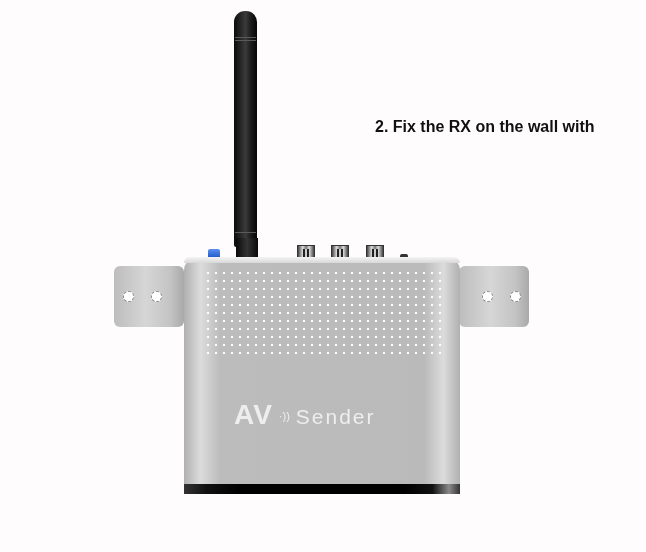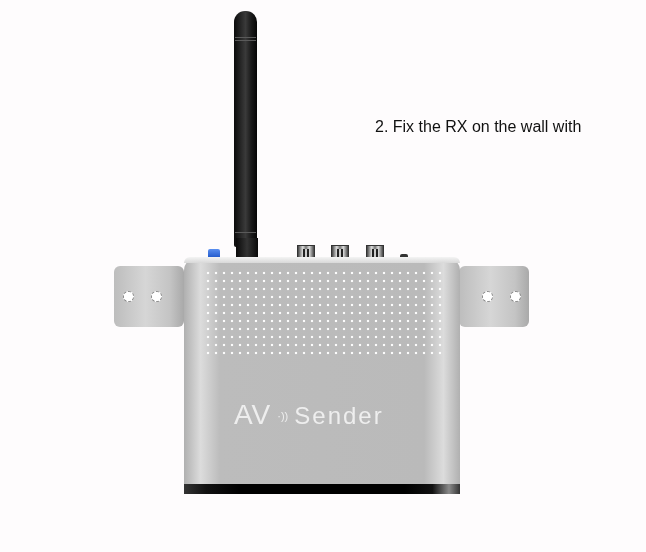--- a/index.html
+++ b/index.html
@@ -3,21 +3,21 @@
 <meta charset="utf-8">
 <style>
   html, body { margin: 0; padding: 0; }
   body {
     width: 646px; height: 552px; position: relative; overflow: hidden;
     background: #fefcfd;
     font-family: "Liberation Sans", sans-serif;
   }
   .caption {
     position: absolute; left: 375px; top: 112px;
-    font-size: 16px; line-height: 29px; color: #111;
+    font-size: 16px; line-height: 29px; color: #111; font-weight: bold;
   }
   .caption div { white-space: nowrap; }
 
   
   .antenna {
     position: absolute; left: 234px; top: 11px; width: 23px; height: 236px;
     border-radius: 11px 11px 2px 2px;
     background: linear-gradient(to right, #0b0b0b 0%, #2c2c2c 35%, #3a3a3a 50%, #1a1a1a 75%, #050505 100%);
   }
   .antenna .ring { position: absolute; left: 1px; right: 1px; height: 1px; background: #5a5a5a; }
@@ -67,23 +67,23 @@
   }
   .grille {
     position: absolute; left: 20px; top: 12px; width: 238px; height: 86px;
     background-image: radial-gradient(circle, #ffffff 1.3px, transparent 1.6px);
     background-size: 8px 8px;
     opacity: .95;
   }
   .logo {
     position: absolute; left: 50px; top: 142px; color: #eeeeee; white-space: nowrap;
   }
-  .logo .av { font-size: 28px; letter-spacing: 1px; font-weight: 400; }
+  .logo .av { font-size: 28px; letter-spacing: 1px; font-weight: 700; }
   .logo .wave { font-size: 11px; margin: 0 6px 0 6px; position: relative; top: -4px; }
-  .logo .sender { font-size: 24px; letter-spacing: 2px; }
+  .logo .sender { font-size: 21px; letter-spacing: 2px; }
   .device-foot {
     position: absolute; left: 184px; top: 484px; width: 276px; height: 10px;
     background: linear-gradient(to right, #333 0%, #111 8%, #000 20%, #000 80%, #111 90%, #8a8a8a 96%, #333 100%);
   }
 </style>
 </head>
 <body>
 
 <div class="caption">
   <div>2. Fix the RX on the wall with</div>

